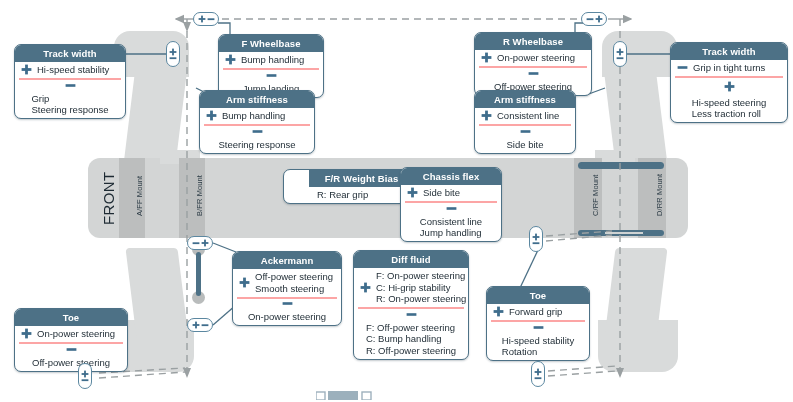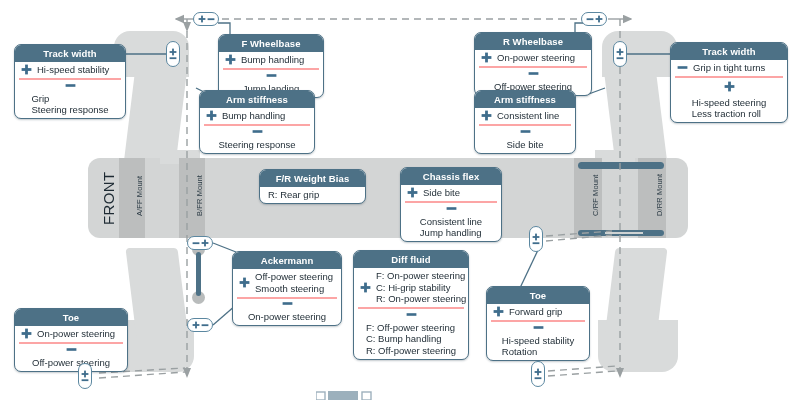--- a/index.html
+++ b/index.html
@@ -467,21 +467,21 @@
               <rect x="0.6" y="1.2" width="9.8" height="2.6" fill="#3f6d8c"></rect>
             </svg>
           </span>
           <span class="row-text">
             <span class="ln">Side bite</span>
           </span>
         </div>
       </div>
   </div>
 
-  <div class="card" style="left:259px;top:169px;width:105px;">
+  <div class="card" style="left:283px;top:169px;width:105px;padding-left:25px;">
     <div class="card-title">F/R Weight Bias</div>
     <div class="card-body">
         <div class="row plain">
           <span class="row-text">
             <span class="ln">R: Rear grip</span>
           </span>
         </div>
       </div>
   </div>
 

